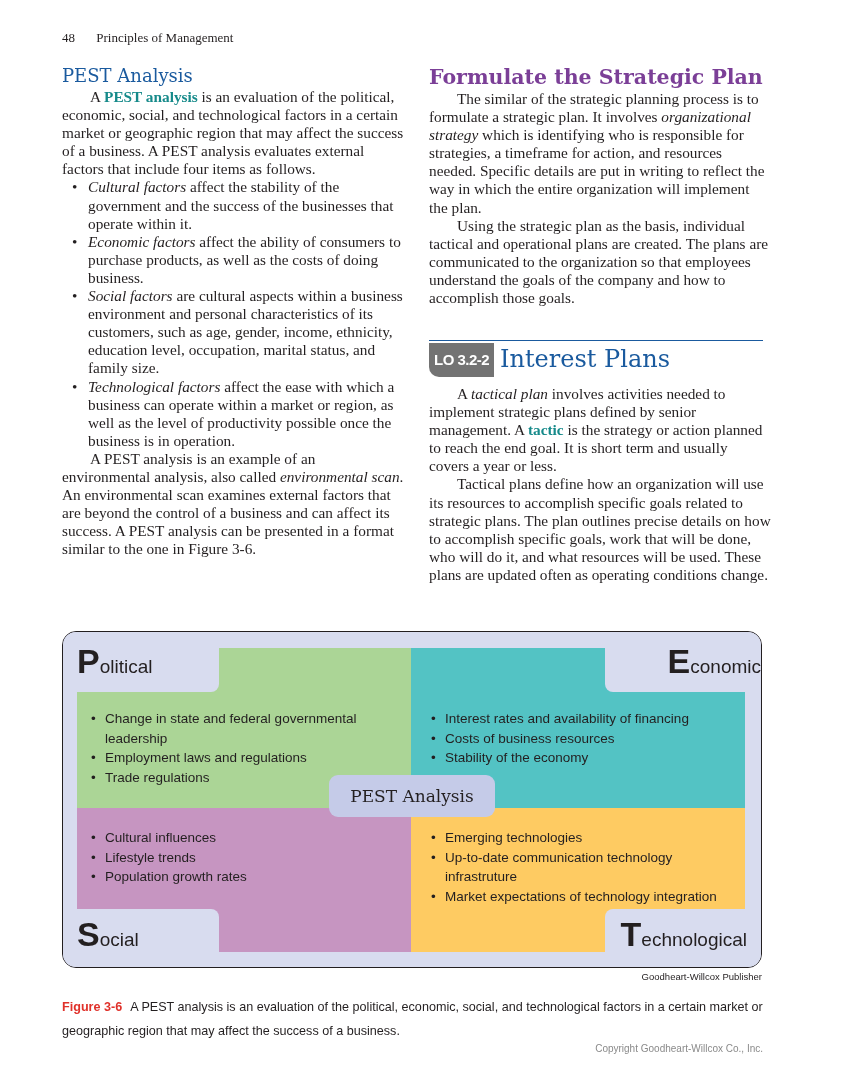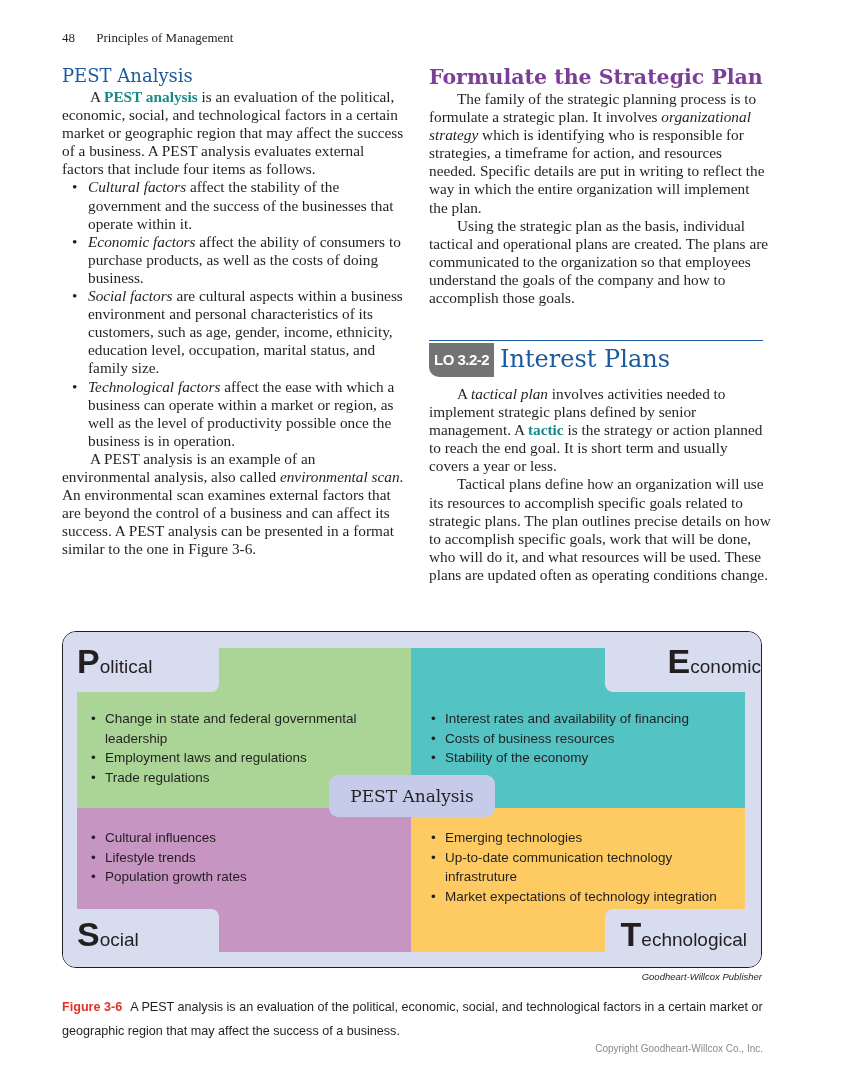--- a/index.html
+++ b/index.html
@@ -43,21 +43,21 @@
     .tab-t { right: 0; bottom: 0; width: 156px; height: 58px; border-radius: 8px 0 0 0; padding: 6px 14px 0 0; box-sizing: border-box; text-align: right; }
     .qlist { position: absolute; margin: 0; padding: 0; list-style: none; font-family: "Liberation Sans", sans-serif; font-size: 13.5px; line-height: 19.5px; color: #231f20; }
     .qlist li { position: relative; padding-left: 16px; }
     .qlist li::before { content: "\2022"; position: absolute; left: 2px; }
     .ql-p { left: 26px; top: 77px; width: 310px; }
     .ql-e { left: 366px; top: 77px; width: 310px; }
     .ql-s { left: 26px; top: 196px; width: 310px; }
     .ql-t { left: 366px; top: 196px; width: 310px; }
     .center-pill { position: absolute; left: 266px; top: 143px; width: 166px; height: 42px; background: #c5cbe8; border-radius: 9px;
                    font-family: "DejaVu Serif", serif; font-size: 17px; text-align: center; line-height: 42px; color: #231f20; }
-    .credit { right: 87px; top: 971px; font-family: "Liberation Sans", sans-serif; font-style: italic; font-size: 9.5px; color: #231f20; }
+    .credit { right: 87px; top: 971px; font-family: "Liberation Sans", sans-serif; font-size: 9.5px; color: #231f20; }
     .caption { left: 62px; top: 995px; width: 702px; font-family: "Liberation Sans", sans-serif; font-size: 12.6px; line-height: 24px; color: #231f20; }
     .caption .fn { color: #e0312a; font-weight: bold; margin-right: 8px; }
     .copyright { right: 86px; top: 1043px; font-family: "Liberation Sans", sans-serif; font-size: 10px; color: #8a8a8a; }
   </style>
 </head>
 <body>
 
 <div class="abs runhead">
   <span class="pg">48</span>
   <span>Principles of Management</span>
@@ -70,21 +70,21 @@
     <li><em>Cultural factors</em><span> affect the stability of the government and the success of the businesses that operate within it.</span></li>
     <li><em>Economic factors</em><span> affect the ability of consumers to purchase products, as well as the costs of doing business.</span></li>
     <li><em>Social factors</em><span> are cultural aspects within a business environment and personal characteristics of its customers, such as age, gender, income, ethnicity, education level, occupation, marital status, and family size.</span></li>
     <li><em>Technological factors</em><span> affect the ease with which a business can operate within a market or region, as well as the level of productivity possible once the business is in operation.</span></li>
   </ul>
   <p class="ind"><span>A PEST analysis is an example of an environmental analysis, also called </span><em>environmental scan</em><span>. An environmental scan examines external factors that are beyond the control of a business and can affect its success. A PEST analysis can be presented in a format similar to the one in Figure 3-6.</span></p>
 </div>
 
 <div class="col col-right">
   <h2 class="h-form">Formulate the Strategic Plan</h2>
-  <p class="ind"><span>The family of the strategic planning process is to formulate a strategic plan. It involves </span><em>organizational strategy</em><span> which is identifying who is responsible for strategies, a timeframe for action, and resources needed. Specific details are put in writing to reflect the way in which the entire organization will implement the plan.</span></p>
+  <p class="ind"><span>The similar of the strategic planning process is to formulate a strategic plan. It involves </span><em>organizational strategy</em><span> which is identifying who is responsible for strategies, a timeframe for action, and resources needed. Specific details are put in writing to reflect the way in which the entire organization will implement the plan.</span></p>
   <p class="ind">Using the strategic plan as the basis, individual tactical and operational plans are created. The plans are communicated to the organization so that employees understand the goals of the company and how to accomplish those goals.</p>
 </div>
 
 <div class="lo-row">
   <span class="lo-badge">LO 3.2-2</span>
   <span class="lo-title">Interest Plans</span>
 </div>
 
 <div class="col col-right tact">
   <p class="ind"><span>A </span><em>tactical plan</em><span> involves activities needed to implement strategic plans defined by senior management. A </span><span class="kw">tactic</span><span> is the strategy or action planned to reach the end goal. It is short term and usually covers a year or less.</span></p>

